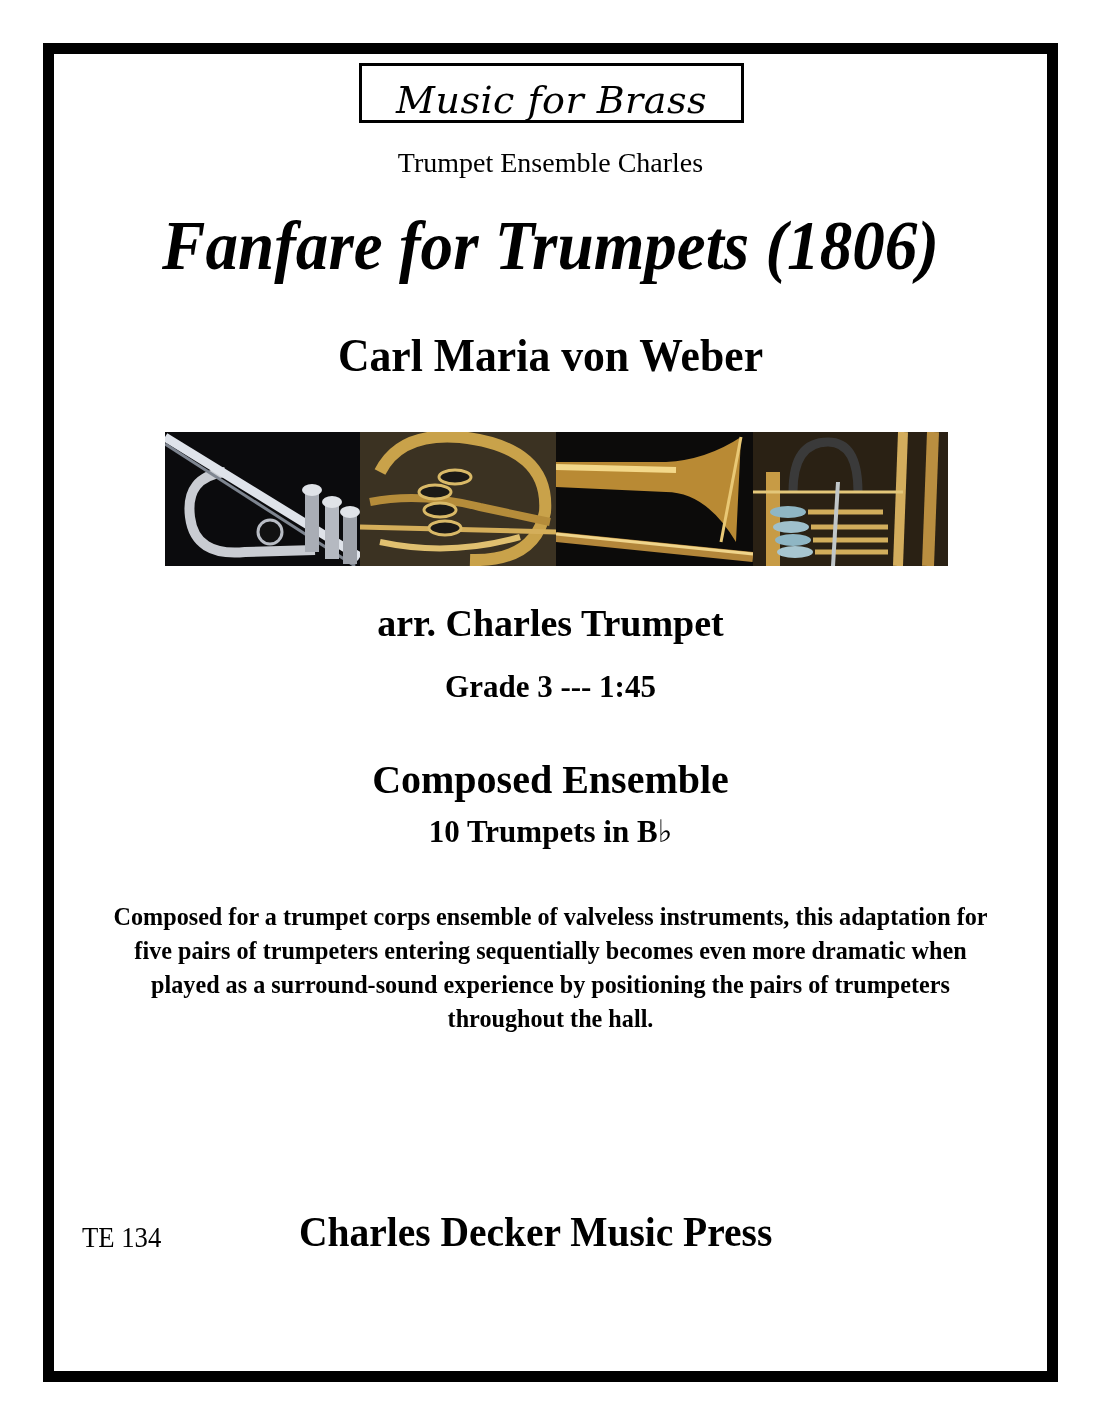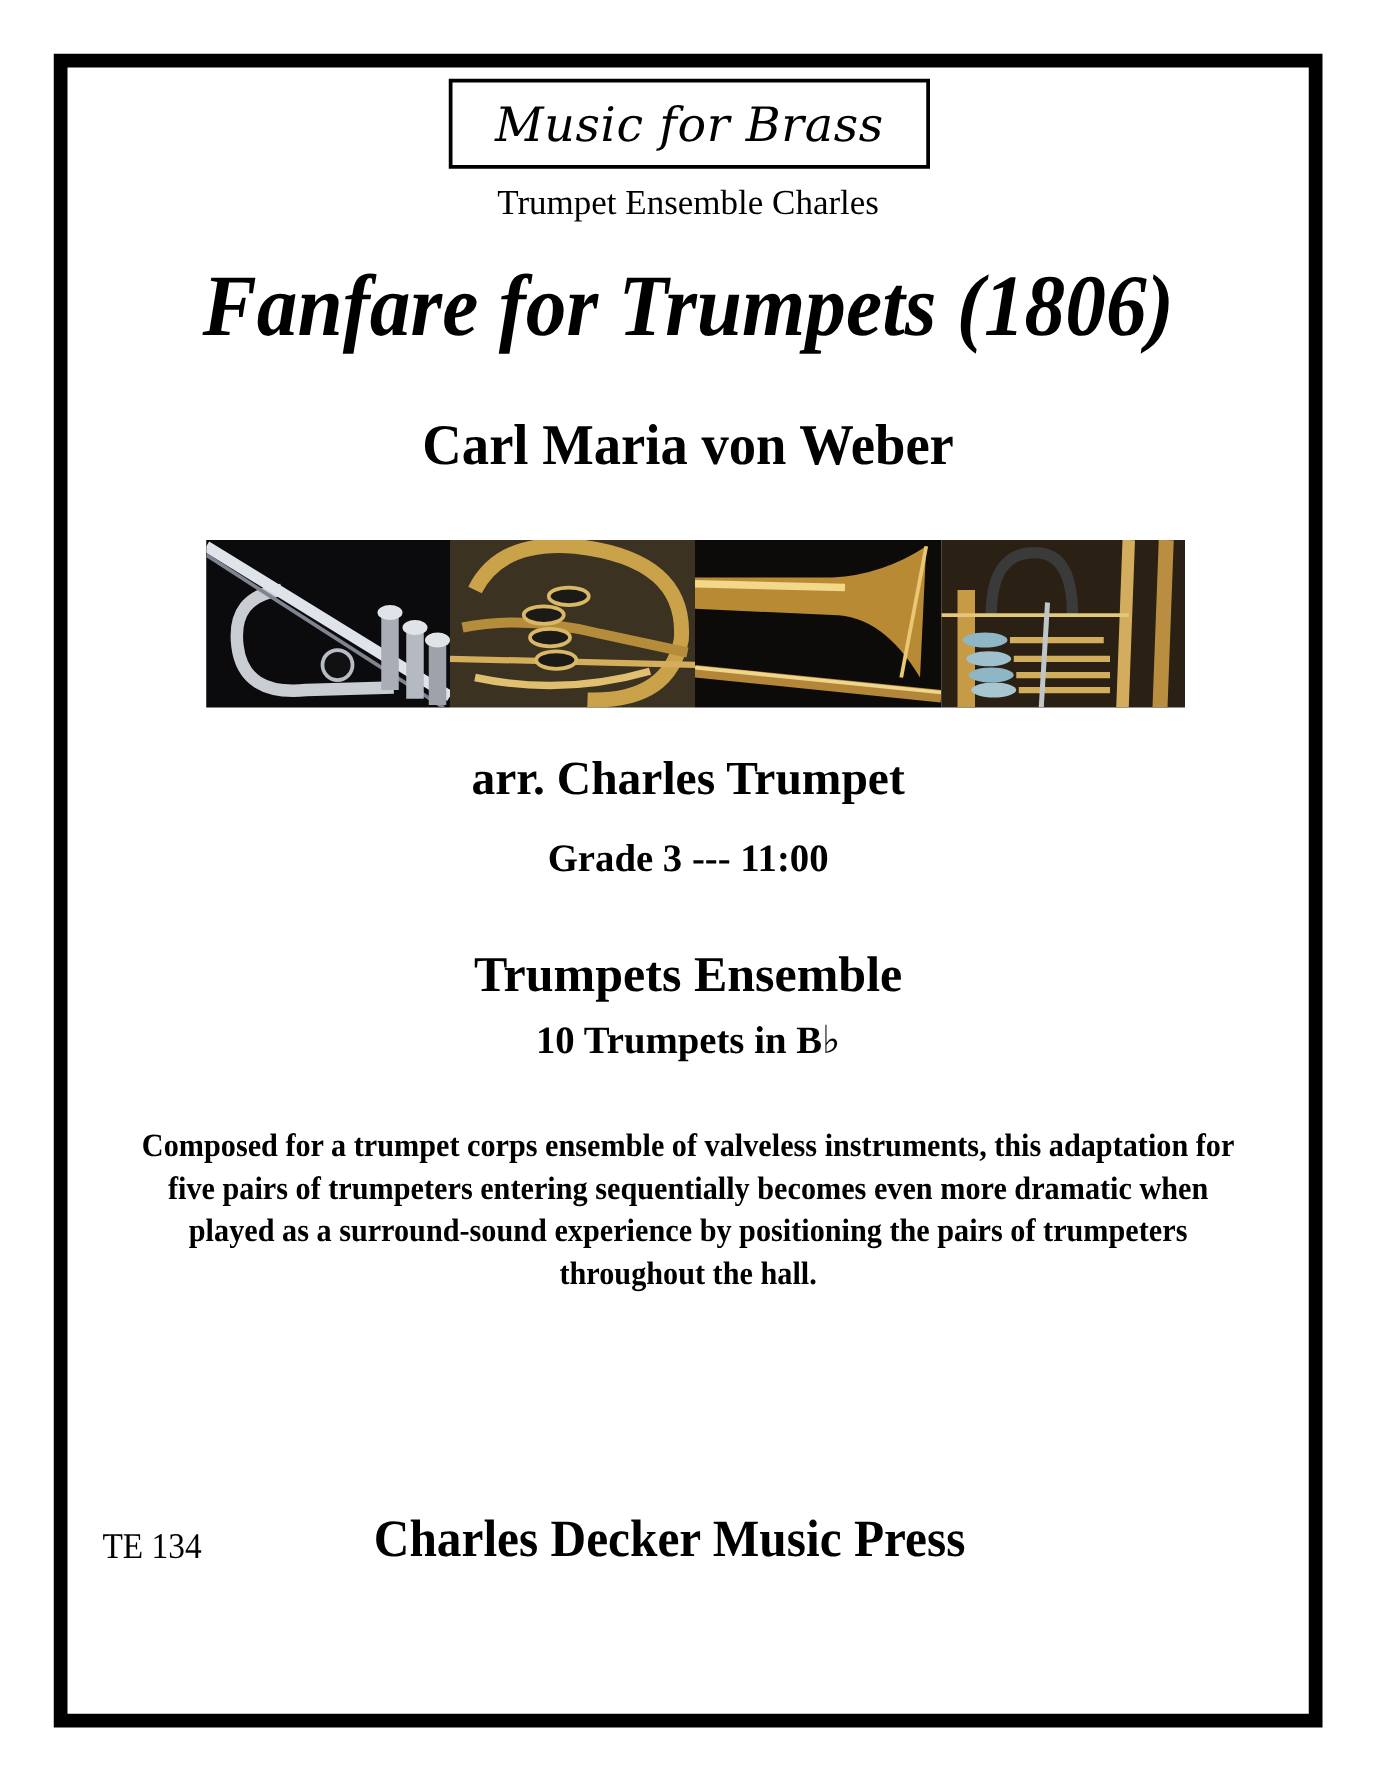--- a/index.html
+++ b/index.html
@@ -1,20 +1,20 @@
 <!DOCTYPE html>
 <html><head>
 <meta charset="utf-8">
 <style>
   html, body { margin: 0; padding: 0; background: #ffffff; }
   body { width: 1101px; height: 1425px; position: relative; overflow: hidden;
          font-family: "Liberation Serif", "DejaVu Serif", serif; color: #000; }
   .frame { position: absolute; left: 43px; top: 43px; width: 1015px; height: 1339px;
            box-sizing: border-box; border: 11px solid #000; }
-  .series-box { position: absolute; left: 359px; top: 63px; width: 385px; height: 72px;
+  .series-box { position: absolute; left: 359px; top: 63px; width: 385px; height: 60px;
                 box-sizing: border-box; border: 3px solid #000; text-align: center; }
   .series-box span { display: block; font-family: "DejaVu Serif", serif; font-style: italic;
                      font-size: 38px; line-height: 68px; letter-spacing: 0.5px; }
   .center { position: absolute; left: 54px; width: 993px; text-align: center; }
   .subseries { top: 146px; font-size: 28px; line-height: 34px; }
   .title { top: 206px; font-size: 70px; line-height: 80px; font-weight: bold; font-style: italic;
            transform: scaleX(0.93); }
   .composer { top: 328px; font-size: 46px; line-height: 56px; font-weight: bold; transform: scaleX(0.95); }
   .strip { position: absolute; left: 165px; top: 432px; width: 783px; height: 134px; display: flex; }
   .panel { height: 134px; position: relative; overflow: hidden; }
@@ -94,19 +94,19 @@
       <ellipse cx="38" cy="95" rx="18" ry="6" fill="#9fc0cc"></ellipse>
       <ellipse cx="40" cy="108" rx="18" ry="6" fill="#8fb6c4"></ellipse>
       <ellipse cx="42" cy="120" rx="18" ry="6" fill="#a8c6d0"></ellipse>
       <path d="M55 80 L130 80 M58 95 L135 95 M60 108 L135 108 M62 120 L135 120" stroke="#d2ae5c" stroke-width="5"></path>
       <path d="M85 50 L80 134" stroke="#c0c6c8" stroke-width="4"></path>
     </svg>
   </div>
 </div>
 
 <div class="center arranger">arr. Charles Trumpet</div>
-<div class="center grade">Grade 3 --- 11:00</div>
-<div class="center ensemble">Trumpets Ensemble</div>
+<div class="center grade">Grade 3 --- 1:45</div>
+<div class="center ensemble">Composed Ensemble</div>
 <div class="center instr">10 Trumpets in B♭</div>
 <div class="center desc">Composed for a trumpet corps ensemble of valveless instruments, this adaptation for five pairs of trumpeters entering sequentially becomes even more dramatic when played as a surround-sound experience by positioning the pairs of trumpeters throughout the hall.</div>
 
 <div class="catalog">TE 134</div>
 <div class="publisher">Charles Decker Music Press</div>
 
 </body></html>

